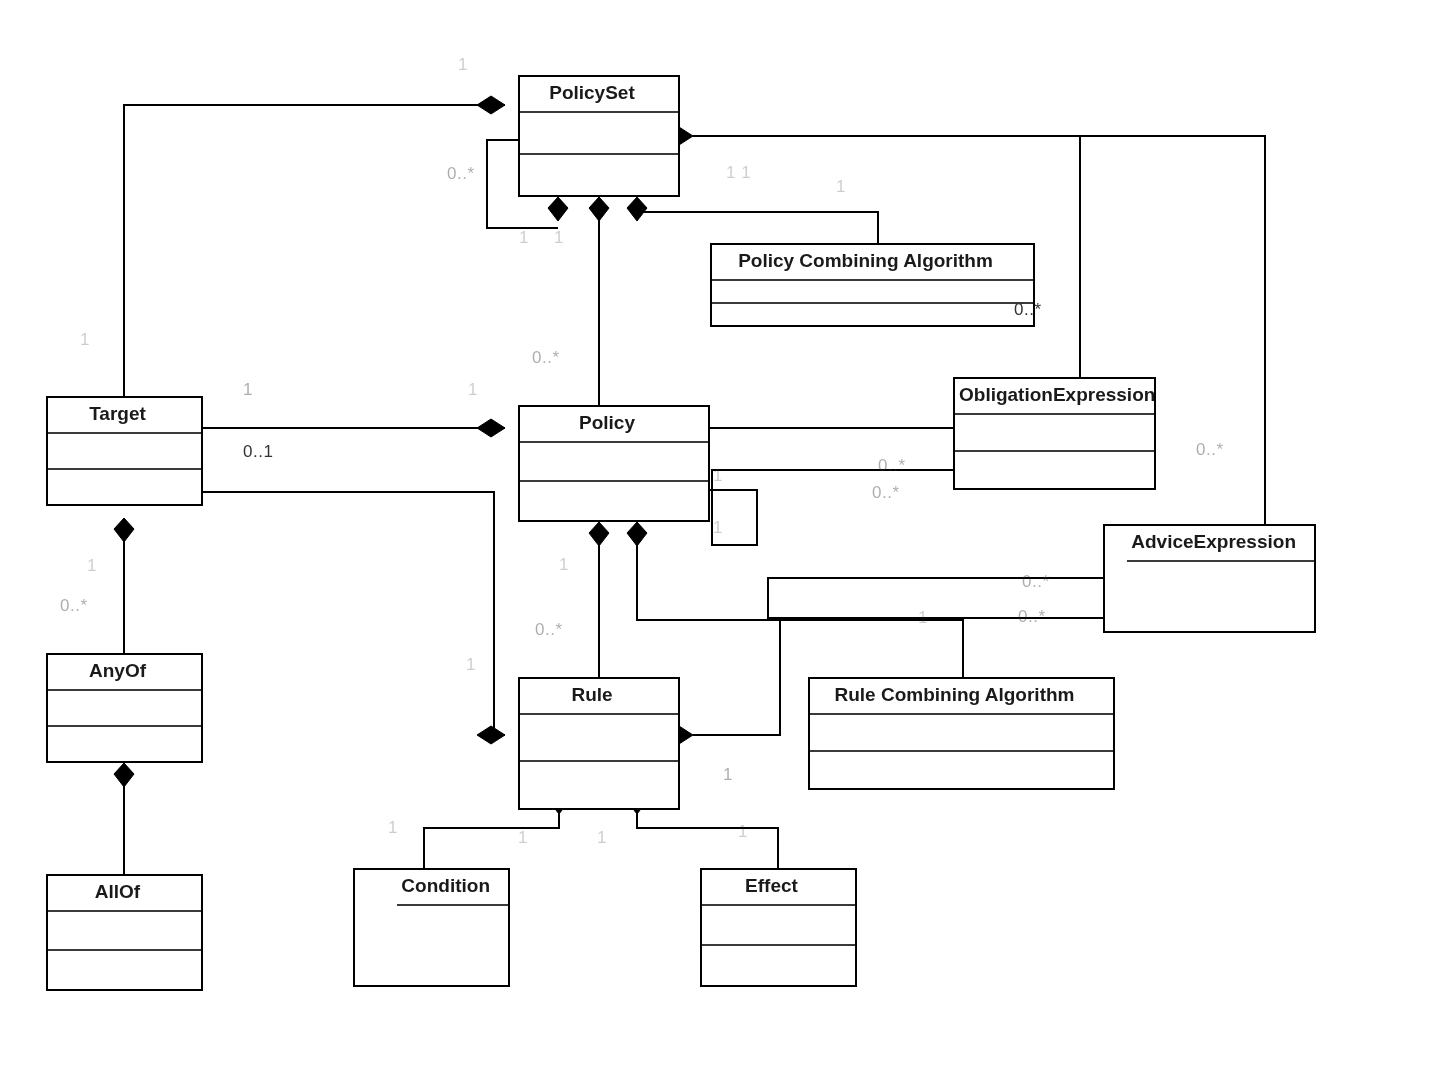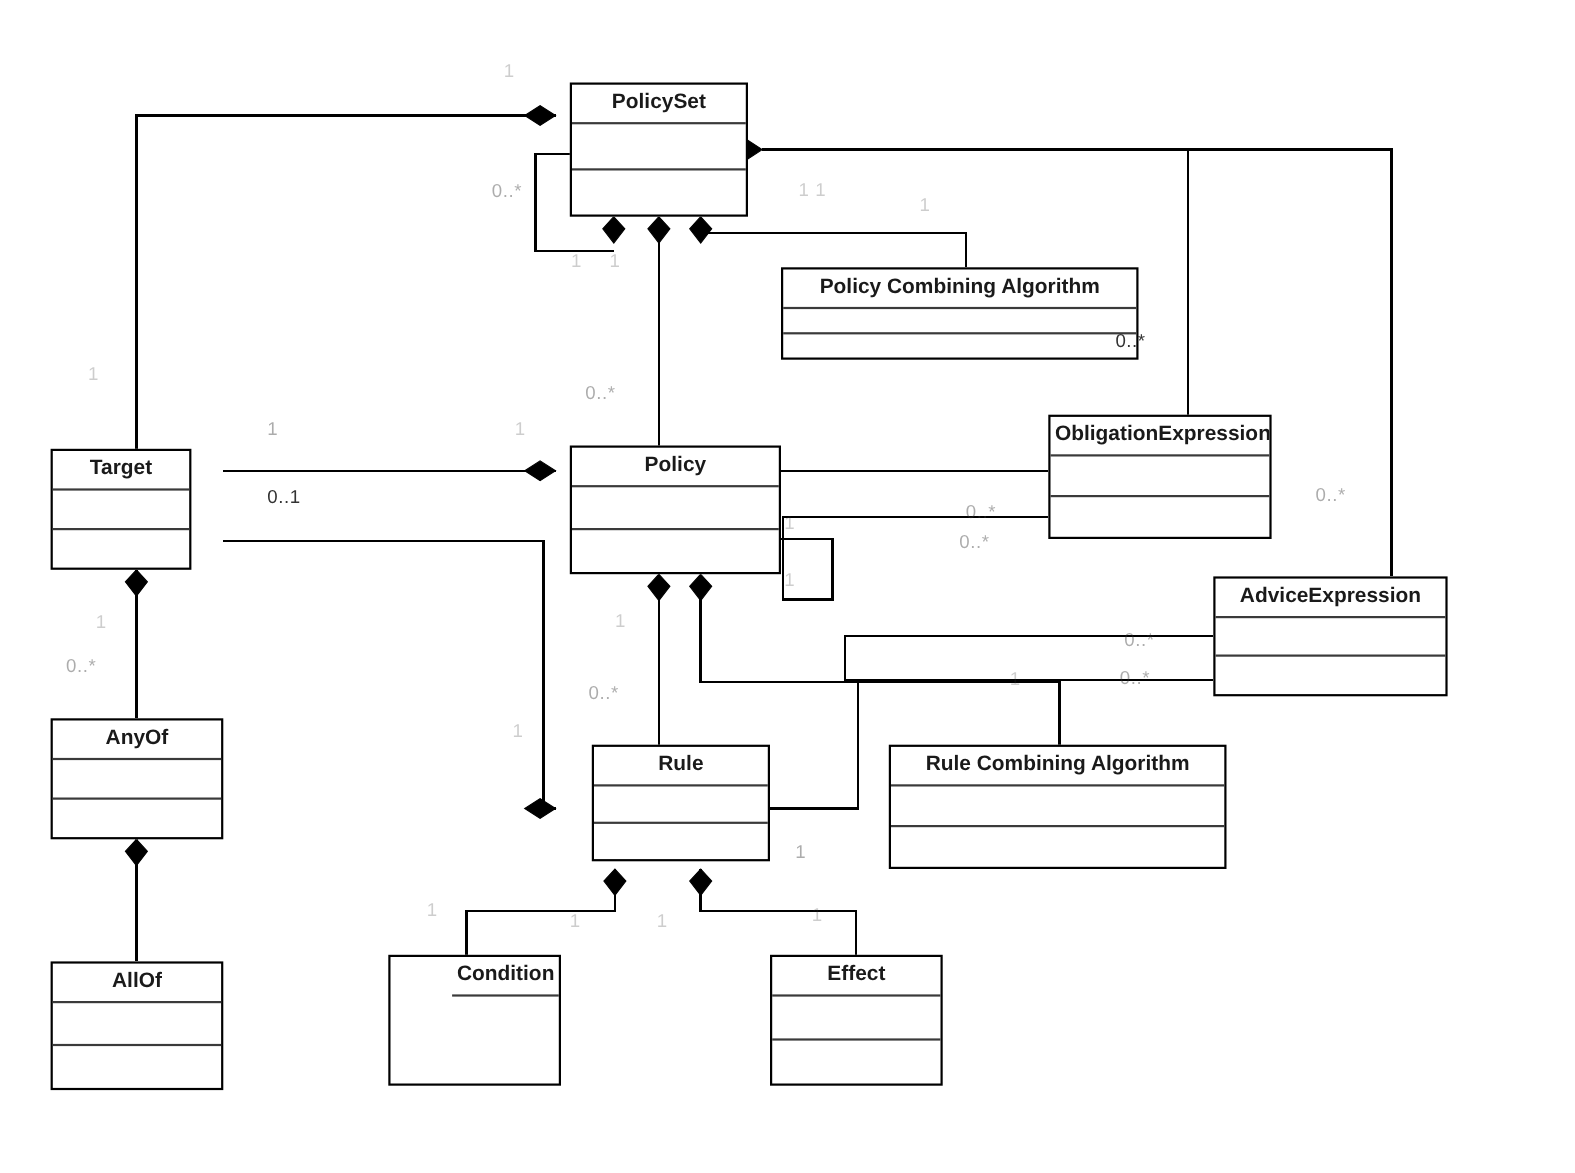--- a/index.html
+++ b/index.html
@@ -35,21 +35,21 @@
     flex-direction: column;
     z-index: 5;
   }
   .uml-class .cls-name {
     box-sizing: border-box;
     text-align: center;
     font-weight: bold;
     font-size: 19px;
     color: #1a1a1a;
     border-bottom: 2px solid #3a3a3a;
-    padding: 6px 4px 7px 4px;
+    padding: 6px 18px 7px 4px;
     line-height: 1.1;
     white-space: nowrap;
     overflow: hidden;
   }
   .uml-class .cls-attrs {
     box-sizing: border-box;
     flex: 1 1 0;
     border-bottom: 2px solid #3a3a3a;
     min-height: 14px;
   }
@@ -152,27 +152,27 @@
     <div class="cls-attrs"></div>
     <div class="cls-ops"></div>
   </div>
 
   <div class="uml-class" style="left:953px; top:377px; width:203px; height:113px;">
     <div class="cls-name">ObligationExpression</div>
     <div class="cls-attrs"></div>
     <div class="cls-ops"></div>
   </div>
 
-  <div class="uml-class" style="left:1103px; top:524px; width:213px; height:109px;">
+  <div class="uml-class" style="left:1103px; top:524px; width:213px; height:109px;align-items:flex-end;">
     <div class="cls-name">AdviceExpression</div>
     <div class="cls-attrs"></div>
     <div class="cls-ops"></div>
   </div>
 
-  <div class="uml-class" style="left:46px; top:408px; width:128px; height:110px;">
+  <div class="uml-class" style="left:46px; top:396px; width:157px; height:110px;">
     <div class="cls-name">Target</div>
     <div class="cls-attrs"></div>
     <div class="cls-ops"></div>
   </div>
 
   <div class="uml-class" style="left:518px; top:405px; width:192px; height:117px;">
     <div class="cls-name">Policy</div>
     <div class="cls-attrs"></div>
     <div class="cls-ops"></div>
   </div>
@@ -182,21 +182,21 @@
     <div class="cls-attrs"></div>
     <div class="cls-ops"></div>
   </div>
 
   <div class="uml-class" style="left:46px; top:874px; width:157px; height:117px;">
     <div class="cls-name">AllOf</div>
     <div class="cls-attrs"></div>
     <div class="cls-ops"></div>
   </div>
 
-  <div class="uml-class" style="left:538px; top:677px; width:162px; height:106px;">
+  <div class="uml-class" style="left:518px; top:677px; width:162px; height:133px;">
     <div class="cls-name">Rule</div>
     <div class="cls-attrs"></div>
     <div class="cls-ops"></div>
   </div>
 
   <div class="uml-class" style="left:808px; top:677px; width:307px; height:113px;">
     <div class="cls-name">Rule Combining Algorithm</div>
     <div class="cls-attrs"></div>
     <div class="cls-ops"></div>
   </div>

